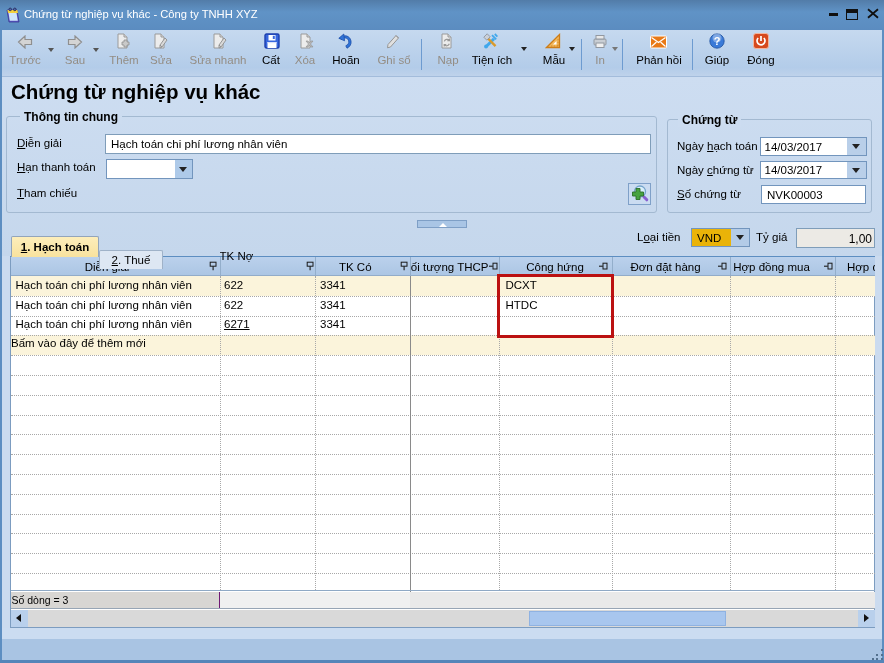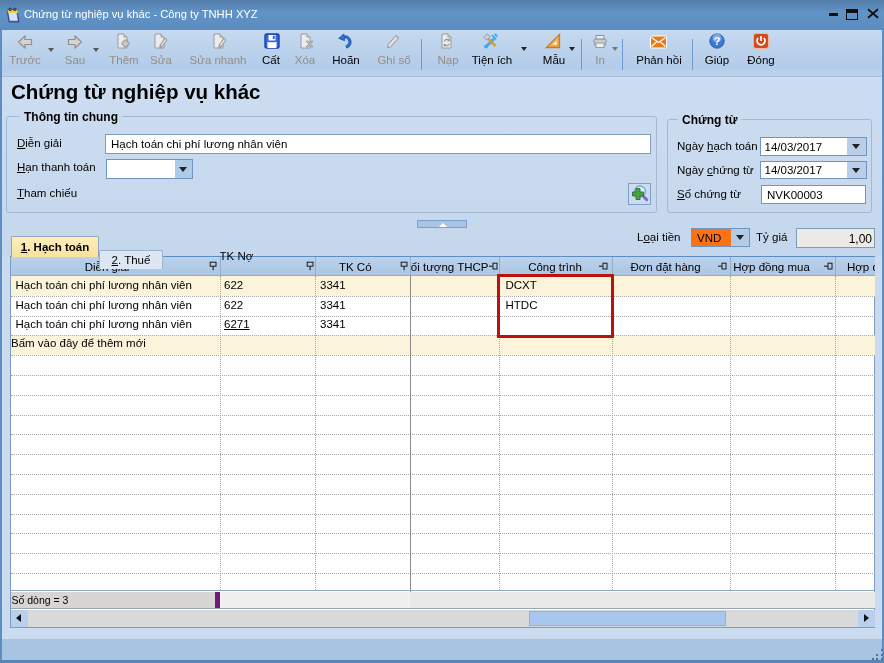--- a/index.html
+++ b/index.html
@@ -189,21 +189,21 @@
       </div>
     </div>
 <div class="a lbl" style="left:677px;top:188px;"><u>S</u>ố chứng từ</div>
 <div class="a" style="left:761px;top:185px;width:104.5px;height:19px;background:#fff;border:1px solid #7295BD">
       <div style="font-size:11.5px;padding:3px 0 0 5px">NVK00003</div>
     </div>
 <div class="a" style="left:417px;top:220px;width:50px;height:8px;background:#A9C5E5;border:1px solid #7E9FC6">
       <div class="a" style="left:21px;top:1.5px;width:0;height:0;border-left:4px solid transparent;border-right:4px solid transparent;border-bottom:4px solid #fff"></div>
     </div>
 <div class="a lbl" style="left:637px;top:230.5px;">L<u>o</u>ại tiền</div>
-<div class="a" style="left:691px;top:228px;width:58.5px;height:19px;background:#f97316;border:1px solid #7295BD">
+<div class="a" style="left:691px;top:228px;width:58.5px;height:19px;background:#eab308;border:1px solid #7295BD">
       <div style="font-size:11.5px;padding:3px 0 0 5px">VND</div>
       <div class="a" style="right:0;top:0;width:17.5px;height:17px;background:#B3CBE7">
         <div class="caret" style="margin:6px auto 0;border-left-width:4px;border-right-width:4px;border-top-width:5px"></div>
       </div>
     </div>
 <div class="a lbl" style="left:756px;top:230.5px;">Tỷ <u>g</u>iá</div>
 <div class="a" style="left:795.5px;top:227.5px;width:79.5px;height:20px;background:#ECEAE5;border:1px solid #7F9DB9">
       <div style="font-size:12px;text-align:right;padding:3px 2px 0 16px">1,00</div>
     </div>
 <div class="a" style="left:11px;top:236px;width:88px;height:21px;background:linear-gradient(#FDEEBB,#F8E29E);border:1px solid #93A5BB;border-bottom:none;border-radius:2px 2px 0 0;z-index:3">
@@ -221,21 +221,21 @@
 <div class="a" style="left:314.5px;top:257px;width:1px;height:17.5px;background:#93AECB"></div>
 <div class="a" style="left:409.8px;top:257px;width:1px;height:17.5px;background:#93AECB"></div>
 <div class="a" style="left:499px;top:257px;width:1px;height:17.5px;background:#93AECB"></div>
 <div class="a" style="left:612px;top:257px;width:1px;height:17.5px;background:#93AECB"></div>
 <div class="a" style="left:729.5px;top:257px;width:1px;height:17.5px;background:#93AECB"></div>
 <div class="a" style="left:834.5px;top:257px;width:1px;height:17.5px;background:#93AECB"></div>
 <div class="a hdrtxt" style="left:14px;top:261px;width:186px;text-align:center;overflow:hidden">Diễn giải</div>
 <div class="a hdrtxt" style="left:219.5px;top:250px;width:85.5px;overflow:hidden">TK Nợ</div>
 <div class="a hdrtxt" style="left:314.5px;top:261px;width:81.5px;text-align:center;overflow:hidden">TK Có</div>
 <div class="a hdrtxt" style="left:410.8px;top:261px;width:78px;overflow:hidden">ối tượng THCP</div>
-<div class="a hdrtxt" style="left:510px;top:261px;width:90px;text-align:center;overflow:hidden">Công trình</div>
+<div class="a hdrtxt" style="left:510px;top:261px;width:90px;text-align:center;overflow:hidden">Công hứng</div>
 <div class="a hdrtxt" style="left:612px;top:261px;width:107px;text-align:center;overflow:hidden">Đơn đặt hàng</div>
 <div class="a hdrtxt" style="left:731px;top:261px;width:81px;text-align:center;overflow:hidden">Hợp đồng mua</div>
 <div class="a hdrtxt" style="left:847px;top:261px;width:28px;overflow:hidden">Hợp đ</div>
 <svg class="a" style="left:209px;top:261px" width="9" height="10" viewBox="0 0 9 10">
       <rect x="1.2" y="1.2" width="5.8" height="4" fill="none" stroke="#1a1a1a" stroke-width="1"></rect>
       <path d="M4.1 5.2 L4.1 9.2" stroke="#1a1a1a" stroke-width="1.1"></path>
     </svg>
 <svg class="a" style="left:305.5px;top:261px" width="9" height="10" viewBox="0 0 9 10">
       <rect x="1.2" y="1.2" width="5.8" height="4" fill="none" stroke="#1a1a1a" stroke-width="1"></rect>
       <path d="M4.1 5.2 L4.1 9.2" stroke="#1a1a1a" stroke-width="1.1"></path>
@@ -334,21 +334,21 @@
 <div class="a cell" style="left:224px;top:298.6px;">622</div>
 <div class="a cell" style="left:320px;top:298.6px;">3341</div>
 <div class="a cell" style="left:505.5px;top:298.6px;">HTDC</div>
 <div class="a cell" style="left:15.5px;top:318.4px;">Hạch toán chi phí lương nhân viên</div>
 <div class="a cell" style="left:224px;top:318.4px;text-decoration:underline;">6271</div>
 <div class="a cell" style="left:320px;top:318.4px;">3341</div>
 <div class="a cell" style="left:11px;top:337px;">Bấm vào đây để thêm mới</div>
 <div class="a" style="left:497px;top:273.5px;width:116.5px;height:64px;border:3.5px solid #BB1111;z-index:5"></div>
 <div class="a" style="left:10.5px;top:590.2px;width:864px;height:1.3px;background:#8FA9C5"></div>
 <div class="a" style="left:10.5px;top:591.5px;width:864px;height:16.2px;background:#E9E9E9"></div>
-<div class="a" style="left:10.5px;top:591.5px;width:209px;height:16.2px;background:#D8D6D3;border-right:5px solid #701a75">
+<div class="a" style="left:10.5px;top:591.5px;width:209px;height:16.2px;background:#D8D6D3;border-right:1px solid #701a75">
       <div style="font-size:10.5px;padding:2.5px 0 0 1px">Số dòng = 3</div>
     </div>
 <div class="a" style="left:219.5px;top:591.5px;width:190.3px;height:16.2px;background:#F0F0F0"></div>
 <div class="a" style="left:10.5px;top:607.7px;width:864px;height:1.3px;background:#97A5B5"></div>
 <div class="a" style="left:10.5px;top:610px;width:864px;height:16.5px;background:#D9D9D9"></div>
 <div class="a" style="left:10.5px;top:610px;width:17px;height:16.5px;background:#B9D0EC">
       <div class="a" style="left:5px;top:4px;width:0;height:0;border-top:4px solid transparent;border-bottom:4px solid transparent;border-right:5px solid #111"></div>
     </div>
 <div class="a" style="left:857.5px;top:610px;width:17px;height:16.5px;background:#B9D0EC">
       <div class="a" style="left:6px;top:4px;width:0;height:0;border-top:4px solid transparent;border-bottom:4px solid transparent;border-left:5px solid #111"></div>

